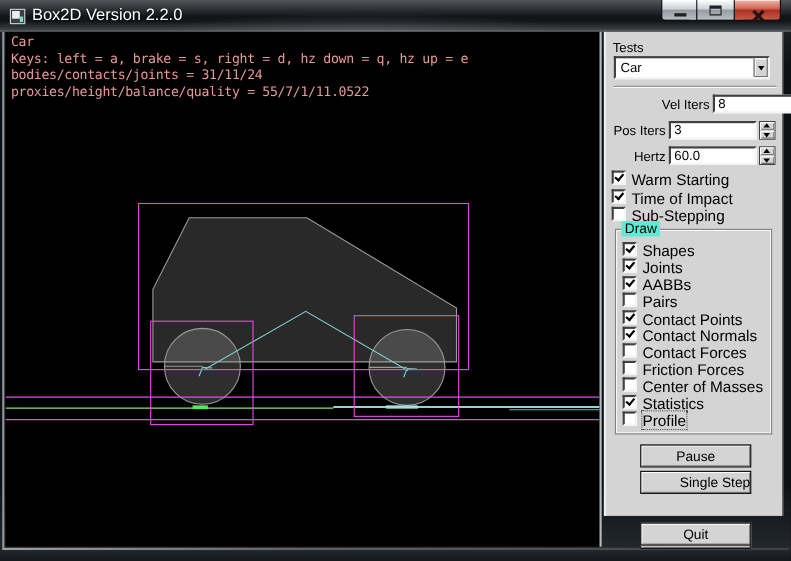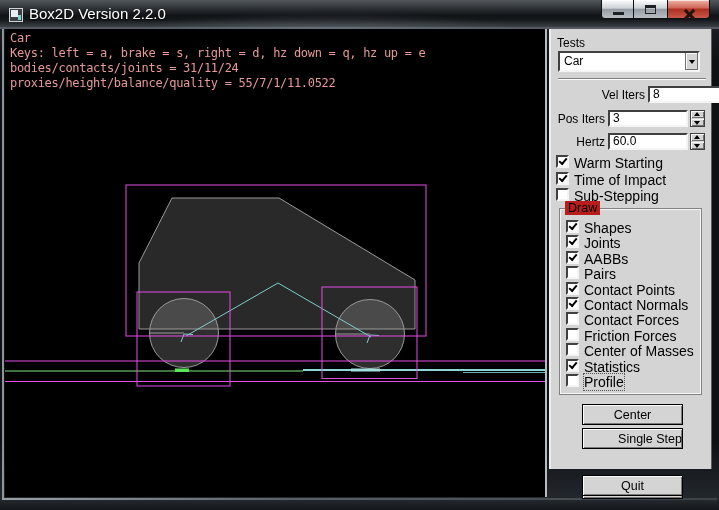--- a/index.html
+++ b/index.html
@@ -70,21 +70,21 @@
   .spinner .dn::after{content:"";position:absolute;left:3px;top:2px;border:3px solid transparent;border-top:4px solid #000;border-bottom:none;}
   .chk-row{position:absolute;height:14px;}
   .chk-box{position:absolute;left:0;top:0;width:13px;height:13px;background:#fff;
     border:2px solid;border-color:#404040 #f4f4f4 #f4f4f4 #404040;}
   .chk-box.checked::after{content:"";position:absolute;left:1px;top:1px;width:6px;height:3px;
     border-left:2px solid #000;border-bottom:2px solid #000;transform:rotate(-50deg);}
   .chk-row .lab{position:absolute;left:18px;top:0px;white-space:nowrap;font-size:14px;}
   .chk-row .lab.focused{outline:1px dotted #555;}
   .groupbox{position:absolute;left:8px;top:179px;width:143px;height:187px;
     border:1px solid #828282;box-shadow:inset 1px 1px 0 #f6f6f6,inset -1px -1px 0 #f6f6f6;}
-  .groupbox .gtitle{position:absolute;left:5px;top:-8px;background:#b91c1c;padding:0 3px;font-size:12.5px;}
+  .groupbox .gtitle{position:absolute;left:5px;top:-8px;background:#5eead4;padding:0 3px;font-size:12.5px;}
   .glui-btn{position:absolute;left:31px;width:101px;height:21px;background:#d4d4d4;
     border:1px solid #000;box-shadow:inset 1px 1px 0 #fbfbfb,inset -1px -1px 0 #7c7c7c;
     text-align:center;line-height:20px;font-size:12.5px;cursor:default;}
 </style>
 </head>
 <body>
 
 <div class="window">
 
   <div class="titlebar">
@@ -234,20 +234,20 @@
             <span class="lab">Statistics</span>
           </div>
           <div class="chk-row" style="top: 165px; left: 6px;">
             <span class="chk-box"></span>
             <span class="lab focused">Profile</span>
           </div>
         </div>
     </div>
 
     <div id="panel-buttons">
-        <div class="glui-btn" style="top: 375px;">Center</div>
+        <div class="glui-btn" style="top: 375px;">Pause</div>
         <div class="glui-btn" style="top: 399px; text-align: right;">Single Step</div>
         <div class="glui-btn" style="top: 410px; margin-top: 39px;">Restart</div>
         <div class="glui-btn" style="top: 446px;">Quit</div>
       </div>
   </div>
 
 </div>
 
 </body></html>

